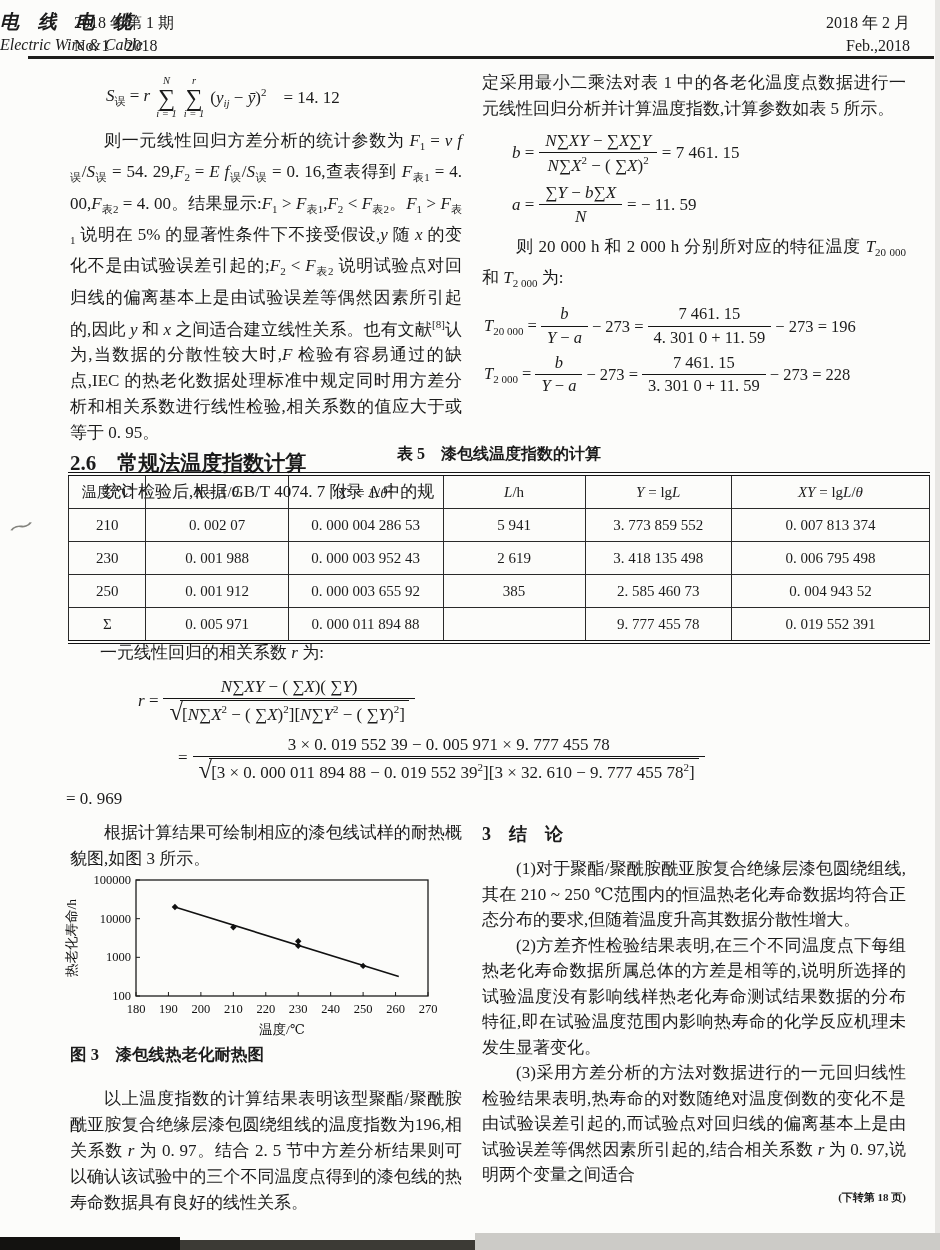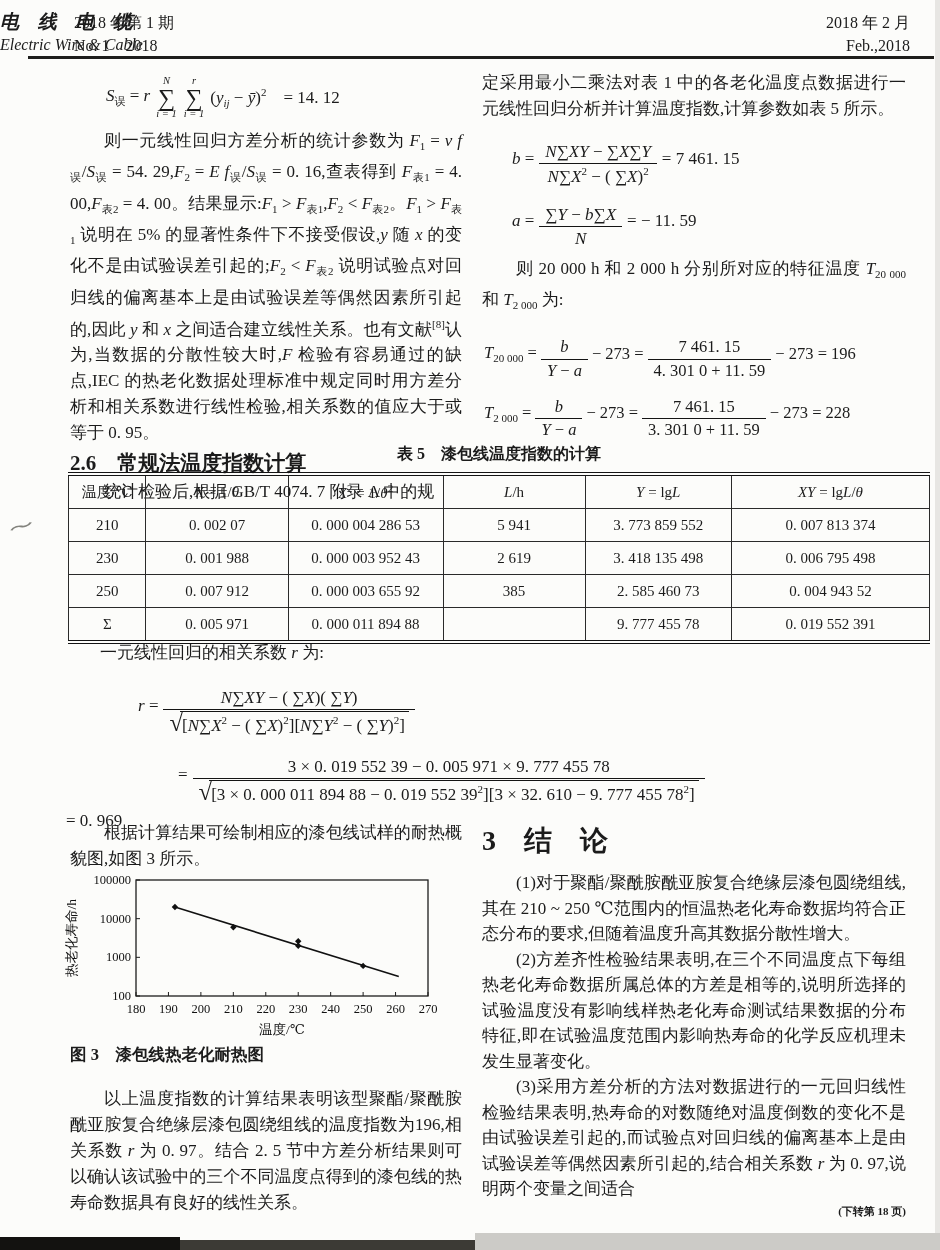--- a/index.html
+++ b/index.html
@@ -15,38 +15,38 @@
   .hdr-rule{left:28px;top:56px;width:906px;height:3px;background:#1e1e1c;}
   
   .col p{margin:0;text-align:justify;font-size:17px;line-height:26px;}
   .just{text-indent:2em;}
   .noind{text-indent:0;}
   sub{font-size:11px;}
   sup{font-size:11px;}
   
   .formula{display:flex;align-items:center;gap:5px;font-size:17px;margin:6px 0;}
   .frac{display:inline-block;vertical-align:middle;text-align:center;line-height:1.25;}
-  .frac .num{display:block;padding:0 6px 1px;border-bottom:1.3px solid #141414;margin-top:11px;}
+  .frac .num{display:block;padding:0 6px 1px;border-bottom:1.3px solid #141414;}
   .frac .den{display:block;padding:1px 6px 0;}
   .bigop{display:inline-flex;flex-direction:column;align-items:center;line-height:1;margin:0 1px;}
   .bigop .lim{font-size:10.5px;font-style:italic;}
   .bigop .op{font-size:24px;line-height:0.95;}
   .sqrt{display:inline-flex;align-items:flex-start;}
   .sqrt .rad{font-size:1.45em;line-height:1;font-style:normal;}
   .sqrt .rdc{border-top:1.4px solid #141414;padding:2px 4px 0 2px;margin-left:-3px;}
   .sec{margin:3px 0 2px;font-size:21px;font-weight:bold;}
   
   .tcap{text-align:center;font-weight:bold;font-size:16px;margin-bottom:7px;}
   table.t5{border-collapse:collapse;width:100%;border-top:4px double #141414;border-bottom:4px double #141414;}
   table.t5 th,table.t5 td{border:1px solid #2a2a2a;text-align:center;font-size:15px;font-weight:normal;
         padding:5px 2px;height:22px;}
   
   .figcap{font-weight:bold;font-size:16.5px;}
   
-  .concl{margin:0 0 10px;font-size:28px;font-weight:bold;}
+  .concl{margin:0 0 10px;font-size:18px;font-weight:bold;}
   .col2 p{line-height:25.5px;}
   .cont{text-align:right;font-weight:bold;font-size:11px;margin-top:2px;}
   
   .penmark{left:14px;top:518px;font-size:15px;color:#6e6e68;transform:rotate(-18deg) scaleX(1.7);opacity:.85;}
   .edge-right{right:0;top:0;width:5px;height:100%;background:#e7e6e3;}
   .bb1{left:0;bottom:0;width:180px;height:13px;background:#131210;}
   .bb2{left:180px;bottom:0;width:295px;height:10px;background:#3c3a35;}
   .bb3{left:475px;bottom:0;width:465px;height:17px;background:#cccbc7;}
 </style>
 </head>
@@ -173,21 +173,21 @@
         <tr>
           <td>230</td>
           <td>0. 001 988</td>
           <td>0. 000 003 952 43</td>
           <td>2 619</td>
           <td>3. 418 135 498</td>
           <td>0. 006 795 498</td>
         </tr>
         <tr>
           <td>250</td>
-          <td>0. 007 912</td>
+          <td>0. 001 912</td>
           <td>0. 000 003 655 92</td>
           <td>385</td>
           <td>2. 585 460 73</td>
           <td>0. 004 943 52</td>
         </tr>
         <tr>
           <td>Σ</td>
           <td>0. 005 971</td>
           <td>0. 000 011 894 88</td>
           <td></td>

